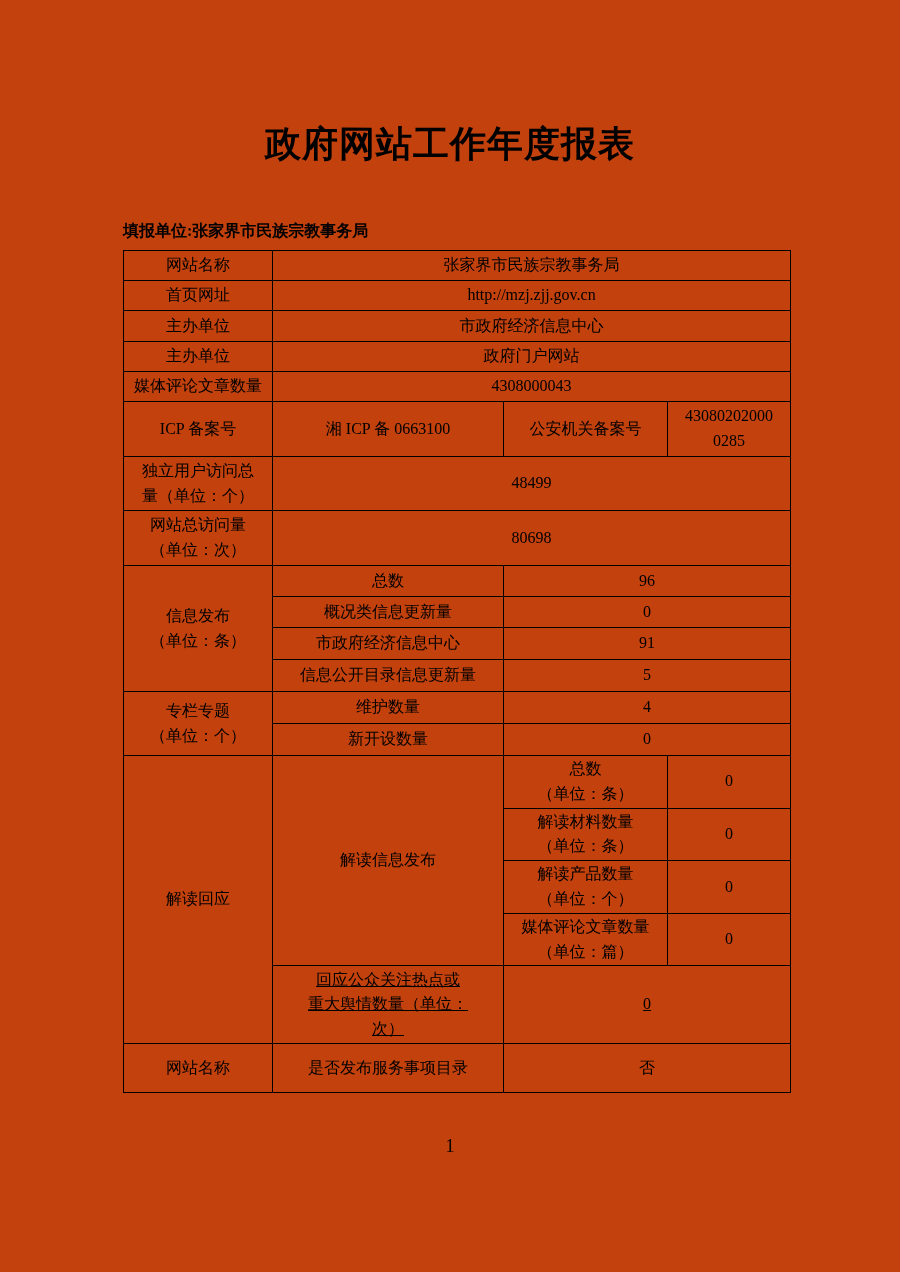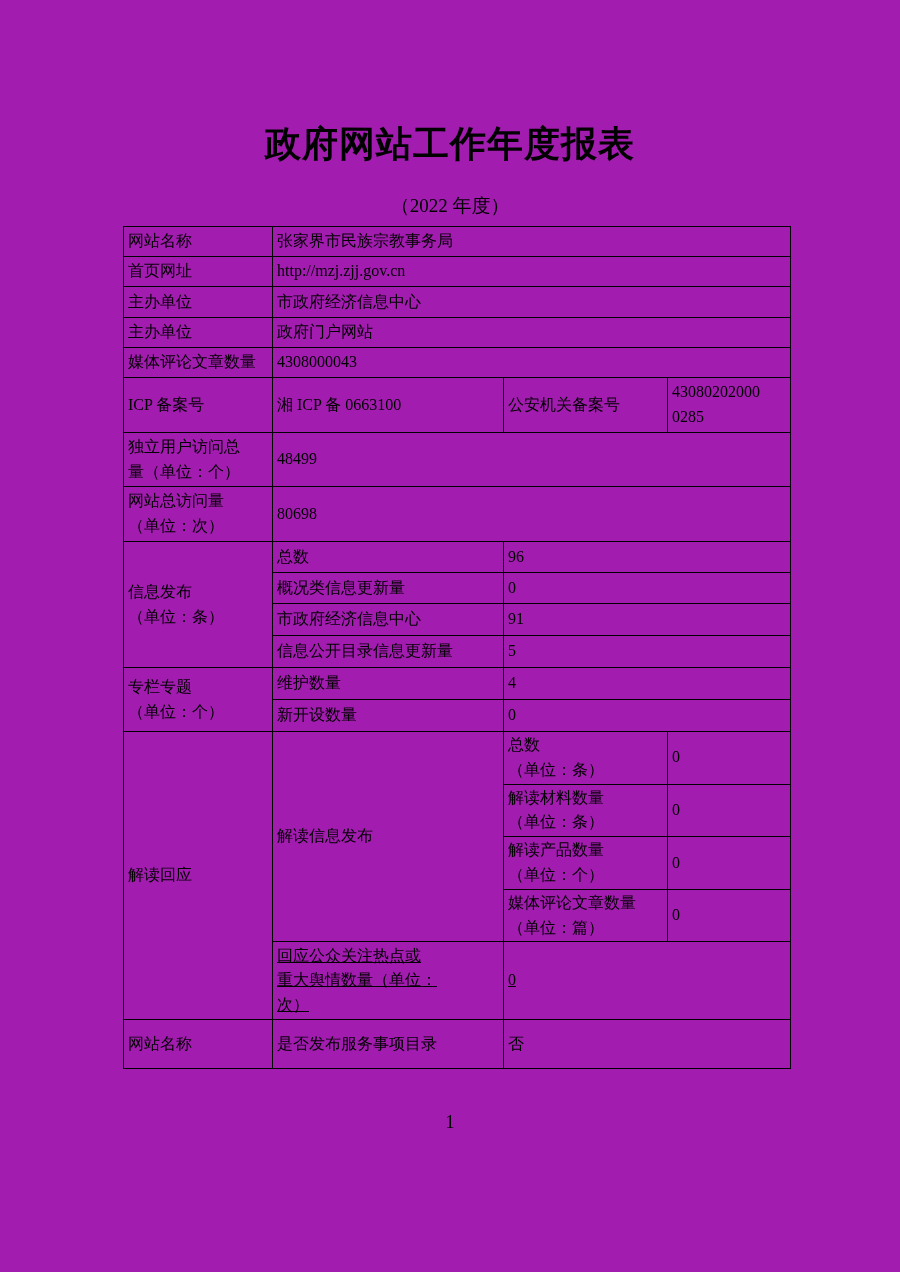--- a/index.html
+++ b/index.html
@@ -6,21 +6,21 @@
     margin: 0;
     padding: 0;
     background: #ffffff;
     color: #000000;
     font-family: "Liberation Serif", "DejaVu Serif", serif;
   }
   .page {
     position: relative;
     width: 900px;
     height: 1272px;
-    background: #a21caf;
+    background: #c2410c;
     overflow: hidden;
   }
   .doc-title {
     margin: 0;
     padding-top: 126px;
     text-align: center;
     font-family: "Liberation Sans", "DejaVu Sans", sans-serif;
     font-weight: bold;
     font-size: 36px;
     line-height: 1;
@@ -39,20 +39,21 @@
     line-height: 26px;
   }
   table.report {
     border-collapse: collapse;
     table-layout: fixed;
     width: 667px;
     margin: 6px 0 0 123px;
   }
   table.report td {
     border: 1.5px solid #000000;
+    text-align: center;
     vertical-align: middle;
     font-size: 16px;
     line-height: 1.55;
     padding: 1px 4px;
     white-space: pre-line;
     overflow: hidden;
     box-sizing: border-box;
     margin-top: 32px;
   }
   .h30 { height: 30px; }
@@ -74,22 +75,22 @@
     line-height: 22px;
   }
 </style>
 </head>
 <body>
 
 <div class="page">
 
   <h1 class="doc-title">政府网站工作年度报表</h1>
 
-  <div class="doc-subtitle">（2022 年度）</div>
-
+
+  <div class="reporting-unit">填报单位:张家界市民族宗教事务局</div>
 
   <table class="report">
     <colgroup>
       <col style="width:149px">
       <col style="width:231px">
       <col style="width:164px">
       <col style="width:123px">
     </colgroup>
     <tbody>
       <tr class="h30">

